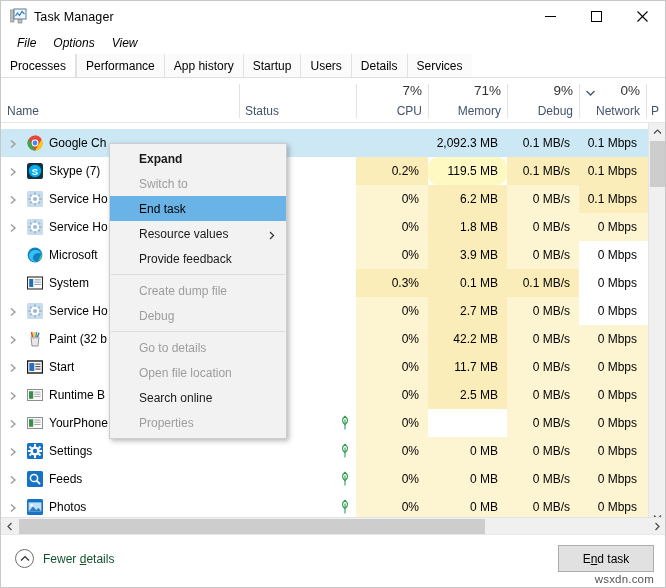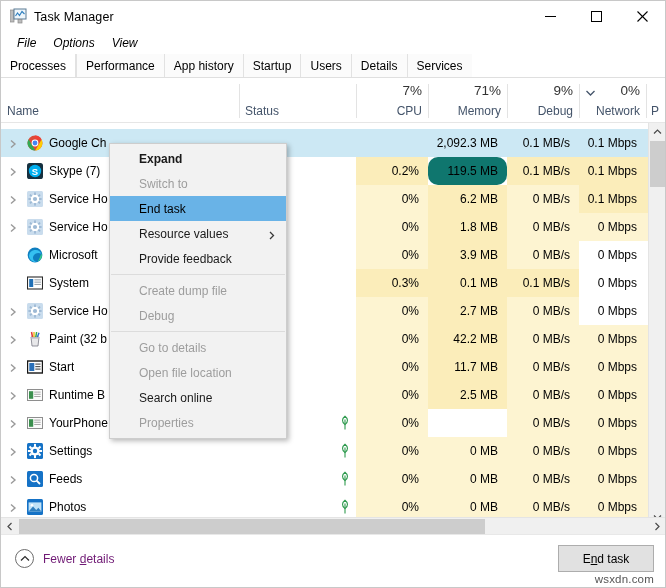--- a/index.html
+++ b/index.html
@@ -204,21 +204,21 @@
   
   .footer {
     position: absolute; left: 0; bottom: 0;
     width: 664px; height: 53px;
     background: #ffffff;
     border-top: 1px solid #e8e8e8;
   }
   .fewer {
     position: absolute; left: 14px; top: 14px;
     display: flex; align-items: center;
-    font-size: 12px; color: #701a75;
+    font-size: 12px; color: #14532d;
   }
   .fewer-icon {
     width: 19px; height: 19px; margin-right: 9px;
     border: 1px solid #6d6d6d; border-radius: 50%;
     display: flex; align-items: center; justify-content: center;
   }
   .fewer u { text-decoration: underline; }
   .endtask-btn {
     position: absolute; right: 11px; top: 10px;
     width: 96px; height: 27px;
@@ -388,21 +388,21 @@
         <div class="picon"><svg width="16" height="16" viewBox="0 0 16 16">
             <rect x="0" y="0" width="16" height="16" rx="2.6" fill="#16303f"></rect>
             <circle cx="8" cy="8" r="6.2" fill="#00aff0"></circle>
             <text x="8" y="11.6" font-family="Liberation Sans" font-size="9.5" font-weight="bold" fill="#fff" text-anchor="middle">S</text>
           </svg></div>
         <div class="pname">Skype (7)</div>
         <div class="statuscell"></div>
         <div class="cell num" style="left: 355px; width: 72px; background: rgb(251, 237, 186);">
           <span>0.2%</span>
         </div>
-        <div class="cell num" style="left: 427px; width: 79px; background: #0f766e; border-radius: 10px;">
+        <div class="cell num" style="left: 427px; width: 79px; background: #fef9c3; border-radius: 10px;">
           <span>119.5 MB</span>
         </div>
         <div class="cell num" style="left: 506px; width: 72px; background: rgb(251, 237, 186);">
           <span>0.1 MB/s</span>
         </div>
         <div class="cell num" style="left: 578px; width: 67px; background: rgb(251, 237, 186);">
           <span>0.1 Mbps</span>
         </div>
         <div class="cell num" style="left: 645px; width: 19px; background: rgb(251, 237, 186);"></div>
       </div>

